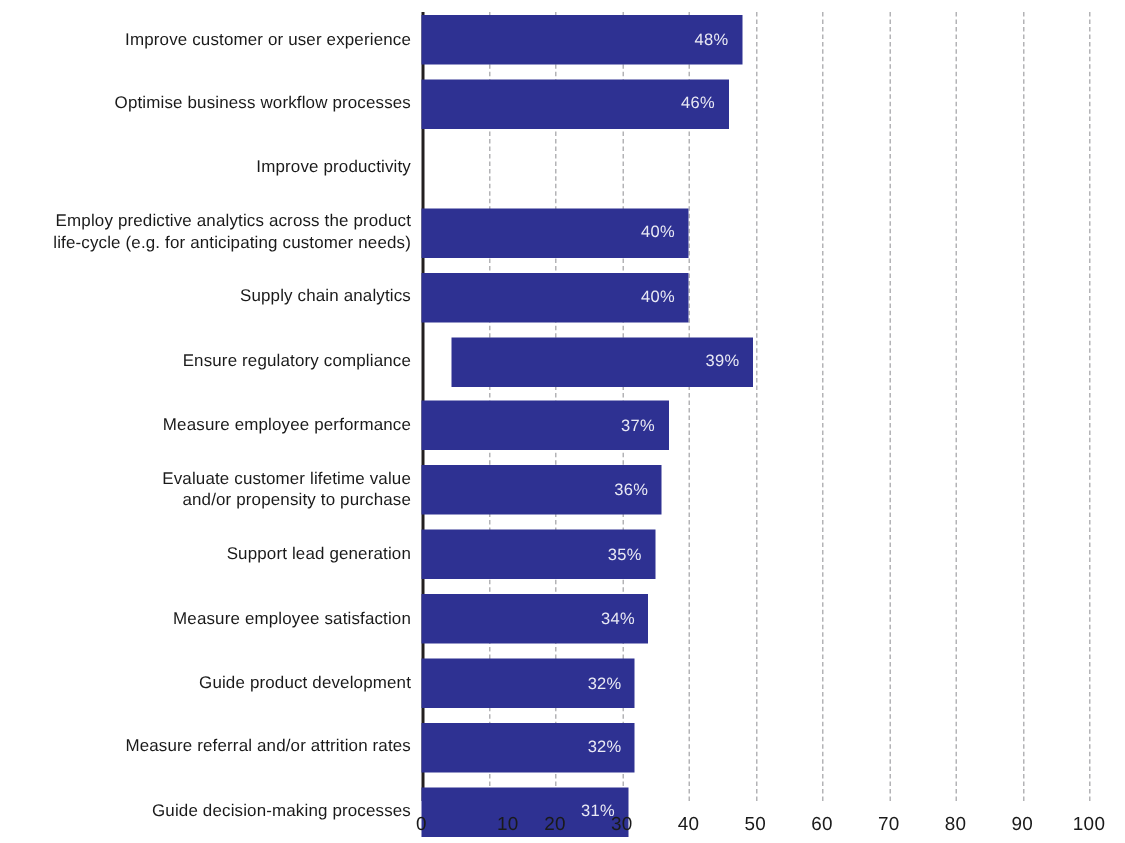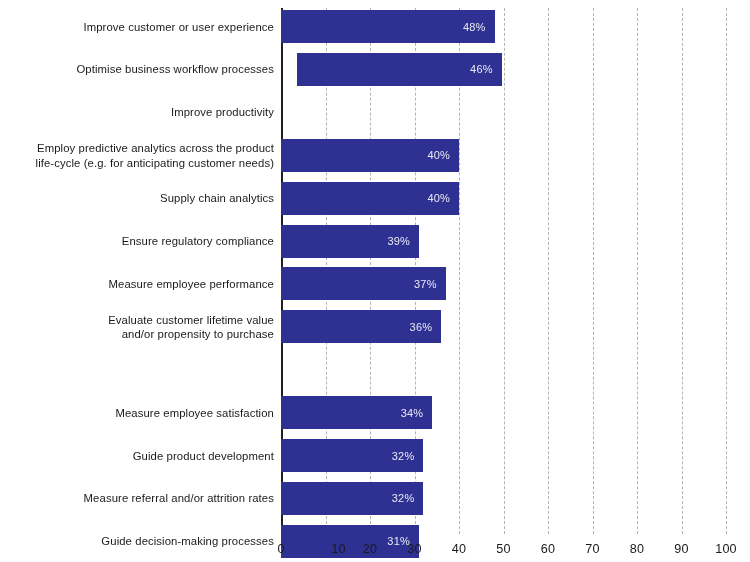--- a/index.html
+++ b/index.html
@@ -132,21 +132,21 @@
 
   <div class="rows" id="rows">
       <div class="row" style="top: 10px;">
         <div class="row-label" style="color: rgb(26, 26, 26);">Improve customer or user experience</div>
         <div class="bar" style="width: 213.6px; height: 33px; background: rgb(46, 49, 146);">
           <span class="bar-value" style="color: rgb(233, 233, 244);">48%</span>
         </div>
       </div>
       <div class="row" style="top: 52.9px;">
         <div class="row-label" style="color: rgb(26, 26, 26);">Optimise business workflow processes</div>
-        <div class="bar" style="width: 204.7px; height: 33px; background: rgb(46, 49, 146); margin-left: 16px;">
+        <div class="bar" style="width: 204.7px; height: 33px; background: rgb(46, 49, 146);">
           <span class="bar-value" style="color: rgb(233, 233, 244);">46%</span>
         </div>
       </div>
       <div class="row" style="top: 95.8px;">
         <div class="row-label" style="color: rgb(26, 26, 26);">Improve productivity</div>
       </div>
       <div class="row" style="top: 138.7px;">
         <div class="row-label" style="color: rgb(26, 26, 26);">Employ predictive analytics across the product
 life-cycle (e.g. for anticipating customer needs)</div>
         <div class="bar" style="width: 178px; height: 33px; background: rgb(46, 49, 146);">
@@ -154,35 +154,41 @@
         </div>
       </div>
       <div class="row" style="top: 181.6px;">
         <div class="row-label" style="color: rgb(26, 26, 26);">Supply chain analytics</div>
         <div class="bar" style="width: 178px; height: 33px; background: rgb(46, 49, 146);">
           <span class="bar-value" style="color: rgb(233, 233, 244);">40%</span>
         </div>
       </div>
       <div class="row" style="top: 224.5px;">
         <div class="row-label" style="color: rgb(26, 26, 26);">Ensure regulatory compliance</div>
-        <div class="bar" style="width: 138px; height: 33px; background: rgb(46, 49, 146);">
+        <div class="bar" style="width: 201px; height: 33px; background: rgb(46, 49, 146); margin-left: 20px;">
           <span class="bar-value" style="color: rgb(233, 233, 244);">39%</span>
         </div>
       </div>
       <div class="row" style="top: 267.4px;">
         <div class="row-label" style="color: rgb(26, 26, 26);">Measure employee performance</div>
         <div class="bar" style="width: 164.65px; height: 33px; background: rgb(46, 49, 146);">
           <span class="bar-value" style="color: rgb(233, 233, 244);">37%</span>
         </div>
       </div>
       <div class="row" style="top: 310.3px;">
         <div class="row-label" style="color: rgb(26, 26, 26);">Evaluate customer lifetime value
 and/or propensity to purchase</div>
         <div class="bar" style="width: 160.2px; height: 33px; background: rgb(46, 49, 146);">
           <span class="bar-value" style="color: rgb(233, 233, 244);">36%</span>
+        </div>
+      </div>
+      <div class="row" style="top: 353.2px;">
+        <div class="row-label" style="color: rgb(26, 26, 26);">Support lead generation</div>
+        <div class="bar" style="width: 155.75px; height: 33px; background: rgb(46, 49, 146);">
+          <span class="bar-value" style="color: rgb(233, 233, 244);">35%</span>
         </div>
       </div>
       <div class="row" style="top: 396.1px;">
         <div class="row-label" style="color: rgb(26, 26, 26);">Measure employee satisfaction</div>
         <div class="bar" style="width: 151.3px; height: 33px; background: rgb(46, 49, 146);">
           <span class="bar-value" style="color: rgb(233, 233, 244);">34%</span>
         </div>
       </div>
       <div class="row" style="top: 439px;">
         <div class="row-label" style="color: rgb(26, 26, 26);">Guide product development</div>

